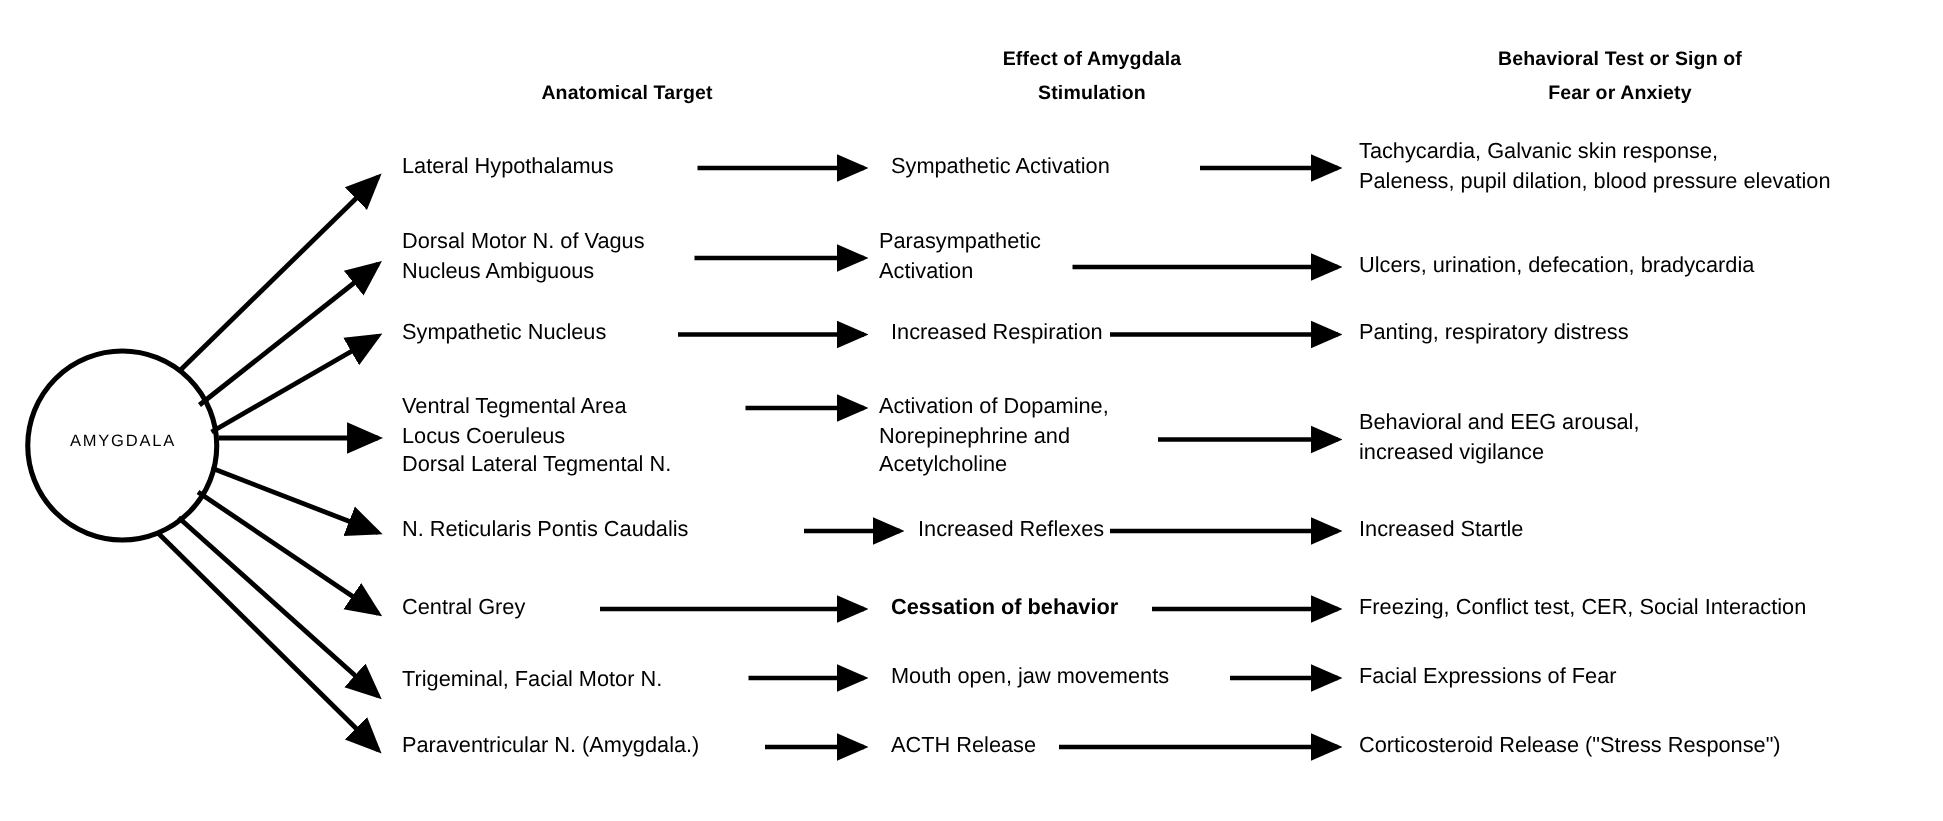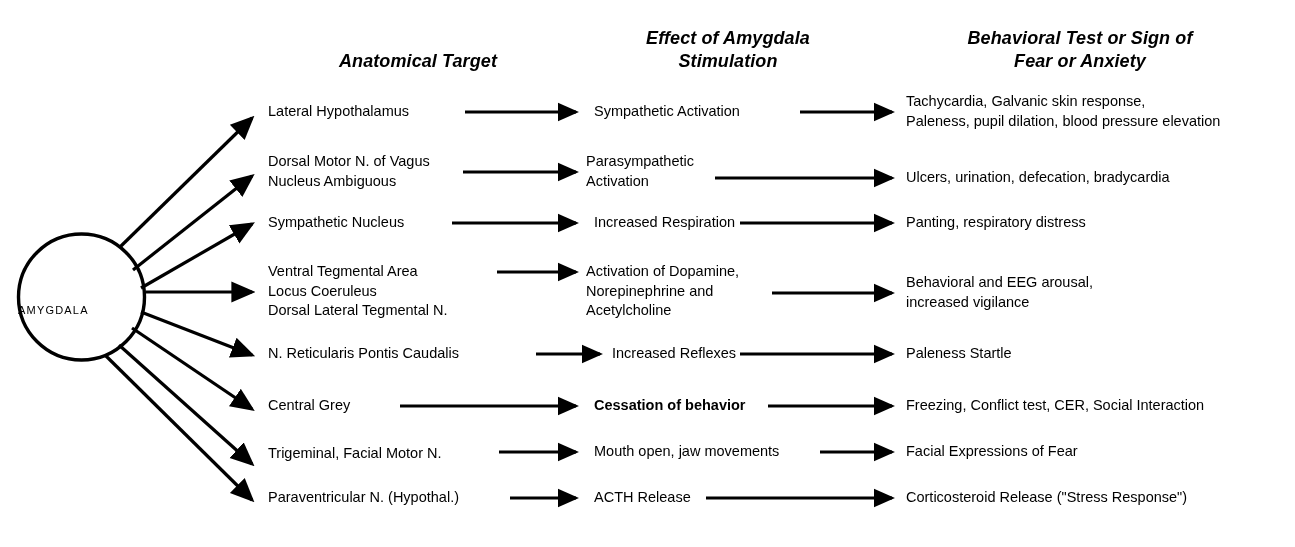--- a/index.html
+++ b/index.html
@@ -20,47 +20,45 @@
     position: absolute;
     left: 0;
     top: 0;
     width: 1295px;
     height: 547px;
   }
   .col-header {
     position: absolute;
     text-align: center;
     font-weight: bold;
-    font-size: 18px;
+    font-size: 13px;
     line-height: 23px;
     letter-spacing: 0.1px;
     white-space: pre-line;
-    font-style: italic;
   }
   #header-anatomical { left: 268px; top: 50px; width: 300px; }
   #header-effect     { left: 578px; top: 27px; width: 300px; }
   #header-behavioral { left: 880px; top: 27px; width: 400px; }
 
   .node-label {
     position: absolute;
     font-size: 14.5px;
     line-height: 19.5px;
     white-space: pre-line;
   }
   .center-align { }
 
   .hub-label {
     position: absolute;
     font-size: 11px;
     letter-spacing: 1.2px;
     left: 18px;
     top: 288px;
     width: 128px;
-    text-align: left;
-    margin-top: 16px;
+    text-align: center;
   }
 </style>
 </head>
 <body>
 
 <div id="page">
 
   <svg id="diagram-svg" viewBox="0 0 1295 547">
     <defs>
       <marker id="ah" viewBox="0 0 10 10" refX="8.6" refY="5" markerWidth="7.5" markerHeight="7.5" orient="auto-start-reverse">
@@ -118,38 +116,38 @@
   <div class="node-label" style="left:268px; top:102px;">Lateral Hypothalamus</div>
   <div class="node-label" style="left:268px; top:152px;">Dorsal Motor N. of Vagus
 Nucleus Ambiguous</div>
   <div class="node-label" style="left:268px; top:213px;">Sympathetic Nucleus</div>
   <div class="node-label" style="left:268px; top:344px;">N. Reticularis Pontis Caudalis</div>
   <div class="node-label" style="left:268px; top:262px;">Ventral Tegmental Area
 Locus Coeruleus
 Dorsal Lateral Tegmental N.</div>
   <div class="node-label" style="left:268px; top:396px;">Central Grey</div>
   <div class="node-label" style="left:268px; top:444px;text-align:center;">Trigeminal, Facial Motor N.</div>
-  <div class="node-label" style="left:268px; top:488px;">Paraventricular N. (Hypothal.)</div>
+  <div class="node-label" style="left:268px; top:488px;">Paraventricular N. (Amygdala.)</div>
 
   <div class="node-label" style="left:594px; top:102px;">Sympathetic Activation</div>
   <div class="node-label center-align" style="left:586px; top:152px; width:130px;">Parasympathetic
 Activation</div>
   <div class="node-label" style="left:594px; top:213px;">Increased Respiration</div>
   <div class="node-label center-align" style="left:586px; top:262px; width:186px;">Activation of Dopamine,
 Norepinephrine and
 Acetylcholine</div>
   <div class="node-label" style="left:612px; top:344px;">Increased Reflexes</div>
   <div class="node-label" style="left:594px; top:396px;font-weight:bold;">Cessation of behavior</div>
   <div class="node-label" style="left:594px; top:442px;">Mouth open, jaw movements</div>
   <div class="node-label" style="left:594px; top:488px;">ACTH Release</div>
 
   <div class="node-label" style="left:906px; top:92px;">Tachycardia, Galvanic skin response,
 Paleness, pupil dilation, blood pressure elevation</div>
   <div class="node-label" style="left:906px; top:168px;">Ulcers, urination, defecation, bradycardia</div>
   <div class="node-label" style="left:906px; top:213px;">Panting, respiratory distress</div>
   <div class="node-label" style="left:906px; top:273px;">Behavioral and EEG arousal,
 increased vigilance</div>
-  <div class="node-label" style="left:906px; top:344px;">Paleness Startle</div>
+  <div class="node-label" style="left:906px; top:344px;">Increased Startle</div>
   <div class="node-label" style="left:906px; top:396px;">Freezing, Conflict test, CER, Social Interaction</div>
   <div class="node-label" style="left:906px; top:442px;">Facial Expressions of Fear</div>
   <div class="node-label" style="left:906px; top:488px;">Corticosteroid Release ("Stress Response")</div>
 
 </div>
 
 </body></html>

